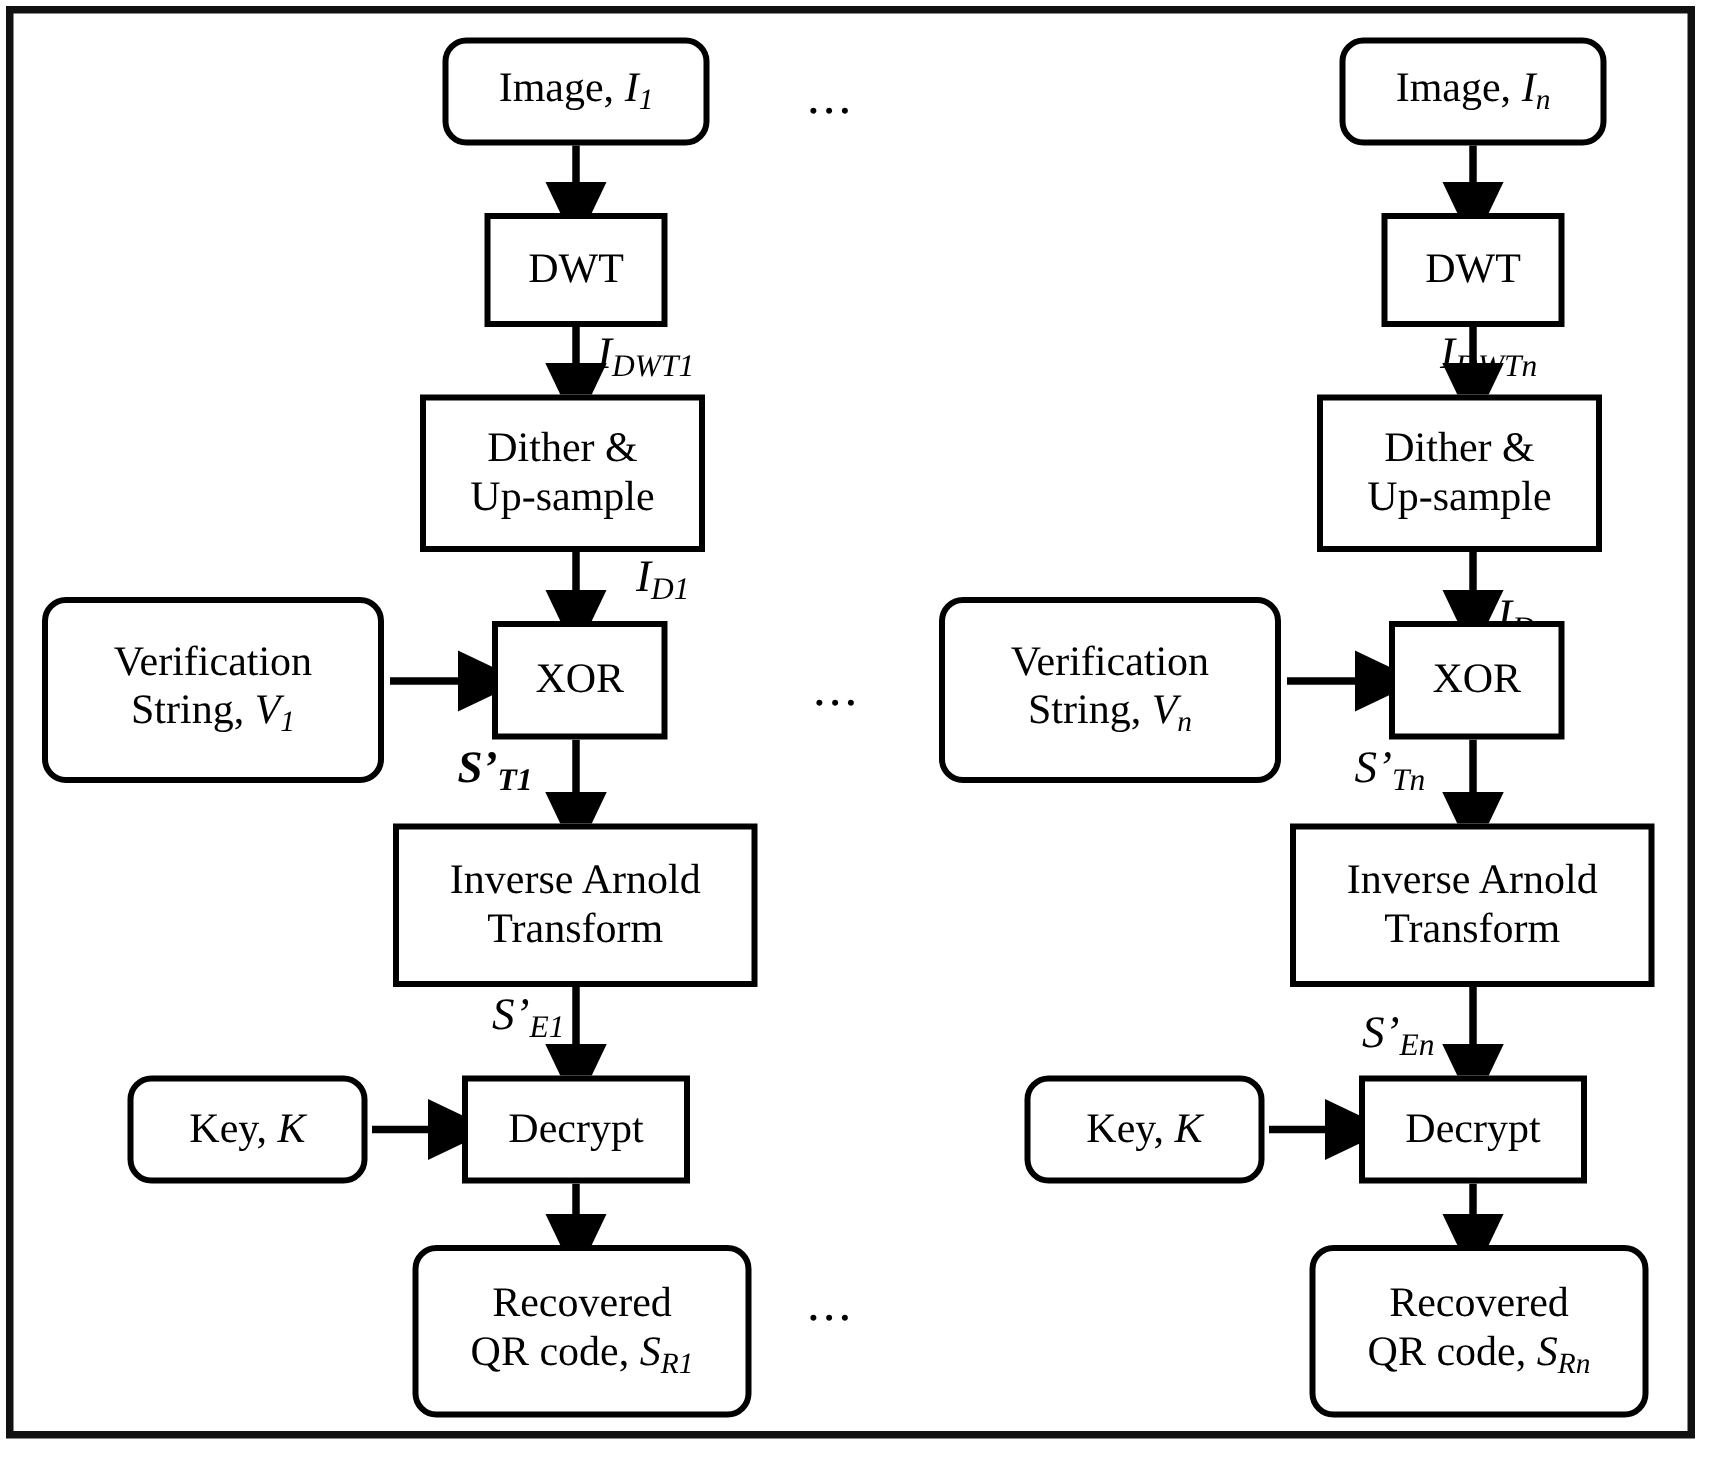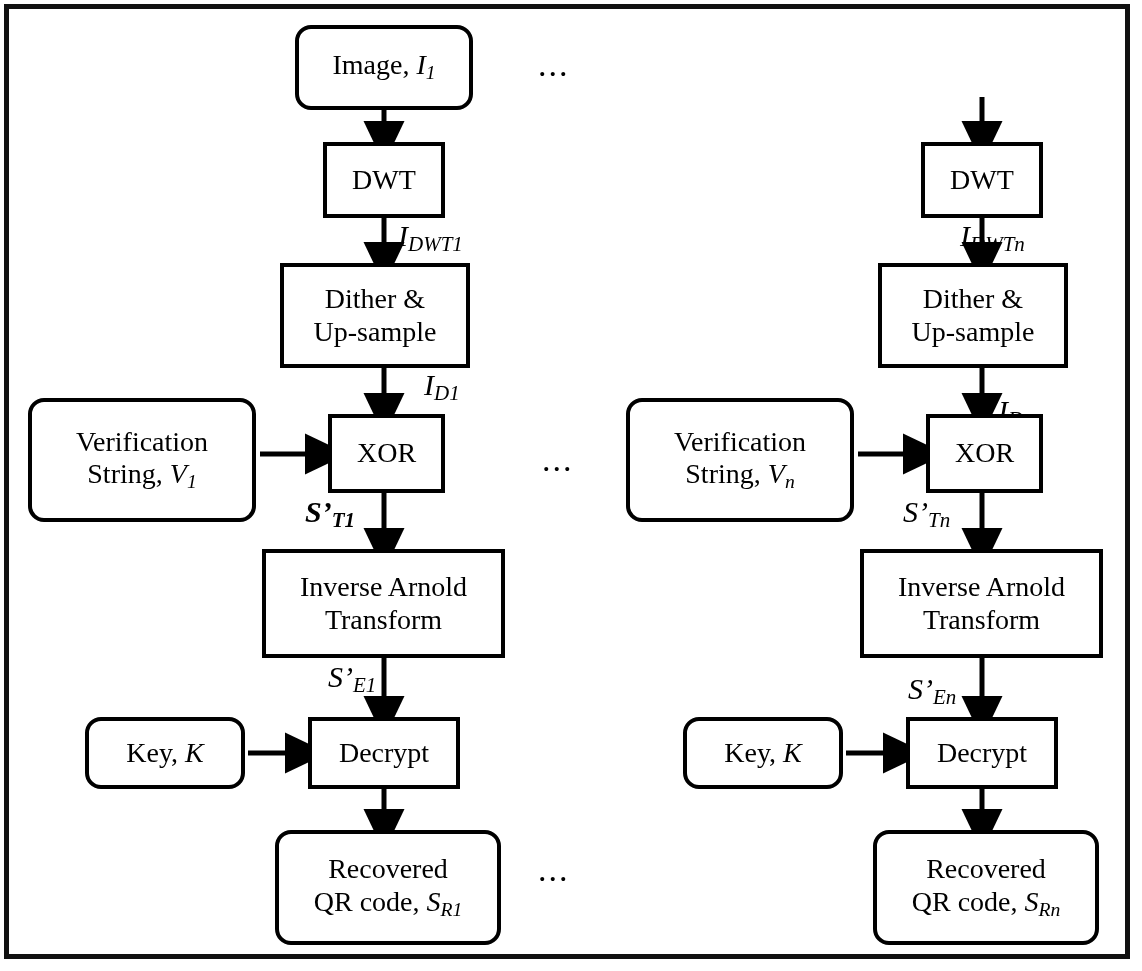--- a/index.html
+++ b/index.html
@@ -98,21 +98,21 @@
       <line x1="982" y1="368" x2="982" y2="414"></line>
       <line x1="982" y1="493" x2="982" y2="549"></line>
       <line x1="982" y1="658" x2="982" y2="717"></line>
       <line x1="982" y1="789" x2="982" y2="830"></line>
 
       <line x1="858" y1="454" x2="924" y2="454"></line>
       <line x1="846" y1="753" x2="904" y2="753"></line>
     </g>
   </svg>
 
-  <div class="node rounded fs-28" style="left:295px; top:25px; width:178px; height:85px;">
+  <div class="node rounded fs-28" style="left:295px; top:25px; width:178px; height:72px;">
     <span class="txt"><span>Image, </span><span class="ital">I</span><span class="sub">1</span></span>
   </div>
 
   <div class="node fs-28" style="left:323px; top:142px; width:122px; height:76px;">
     <span class="txt">DWT</span>
   </div>
 
   <div class="edgelabel" style="left:398px; top:219px;"><span class="ital">I</span><span class="sb">DWT1</span></div>
 
   <div class="node fs-28" style="left:280px; top:263px; width:190px; height:105px;">
@@ -142,20 +142,23 @@
   </div>
 
   <div class="node fs-28" style="left:308px; top:717px; width:152px; height:72px;">
     <span class="txt">Decrypt</span>
   </div>
 
   <div class="node rounded fs-28" style="left:275px; top:830px; width:226px; height:115px;">
     <span class="txt"><span>Recovered</span><br><span>QR code, </span><span class="ital">S</span><span class="sub">R1</span></span>
   </div>
 
+  <div class="node rounded fs-28" style="left:893px; top:25px; width:178px; height:72px;">
+    <span class="txt"><span>Image, </span><span class="ital">I</span><span class="sub">n</span></span>
+  </div>
 
   <div class="node fs-28" style="left:921px; top:142px; width:122px; height:76px;">
     <span class="txt">DWT</span>
   </div>
 
   <div class="edgelabel" style="left:960px; top:219px;text-align:center;"><span class="ital">I</span><span class="sb">DWTn</span></div>
 
   <div class="node fs-28" style="left:878px; top:263px; width:190px; height:105px;">
     <span class="txt"><span>Dither &amp;</span><br><span>Up-sample</span></span>
   </div>

